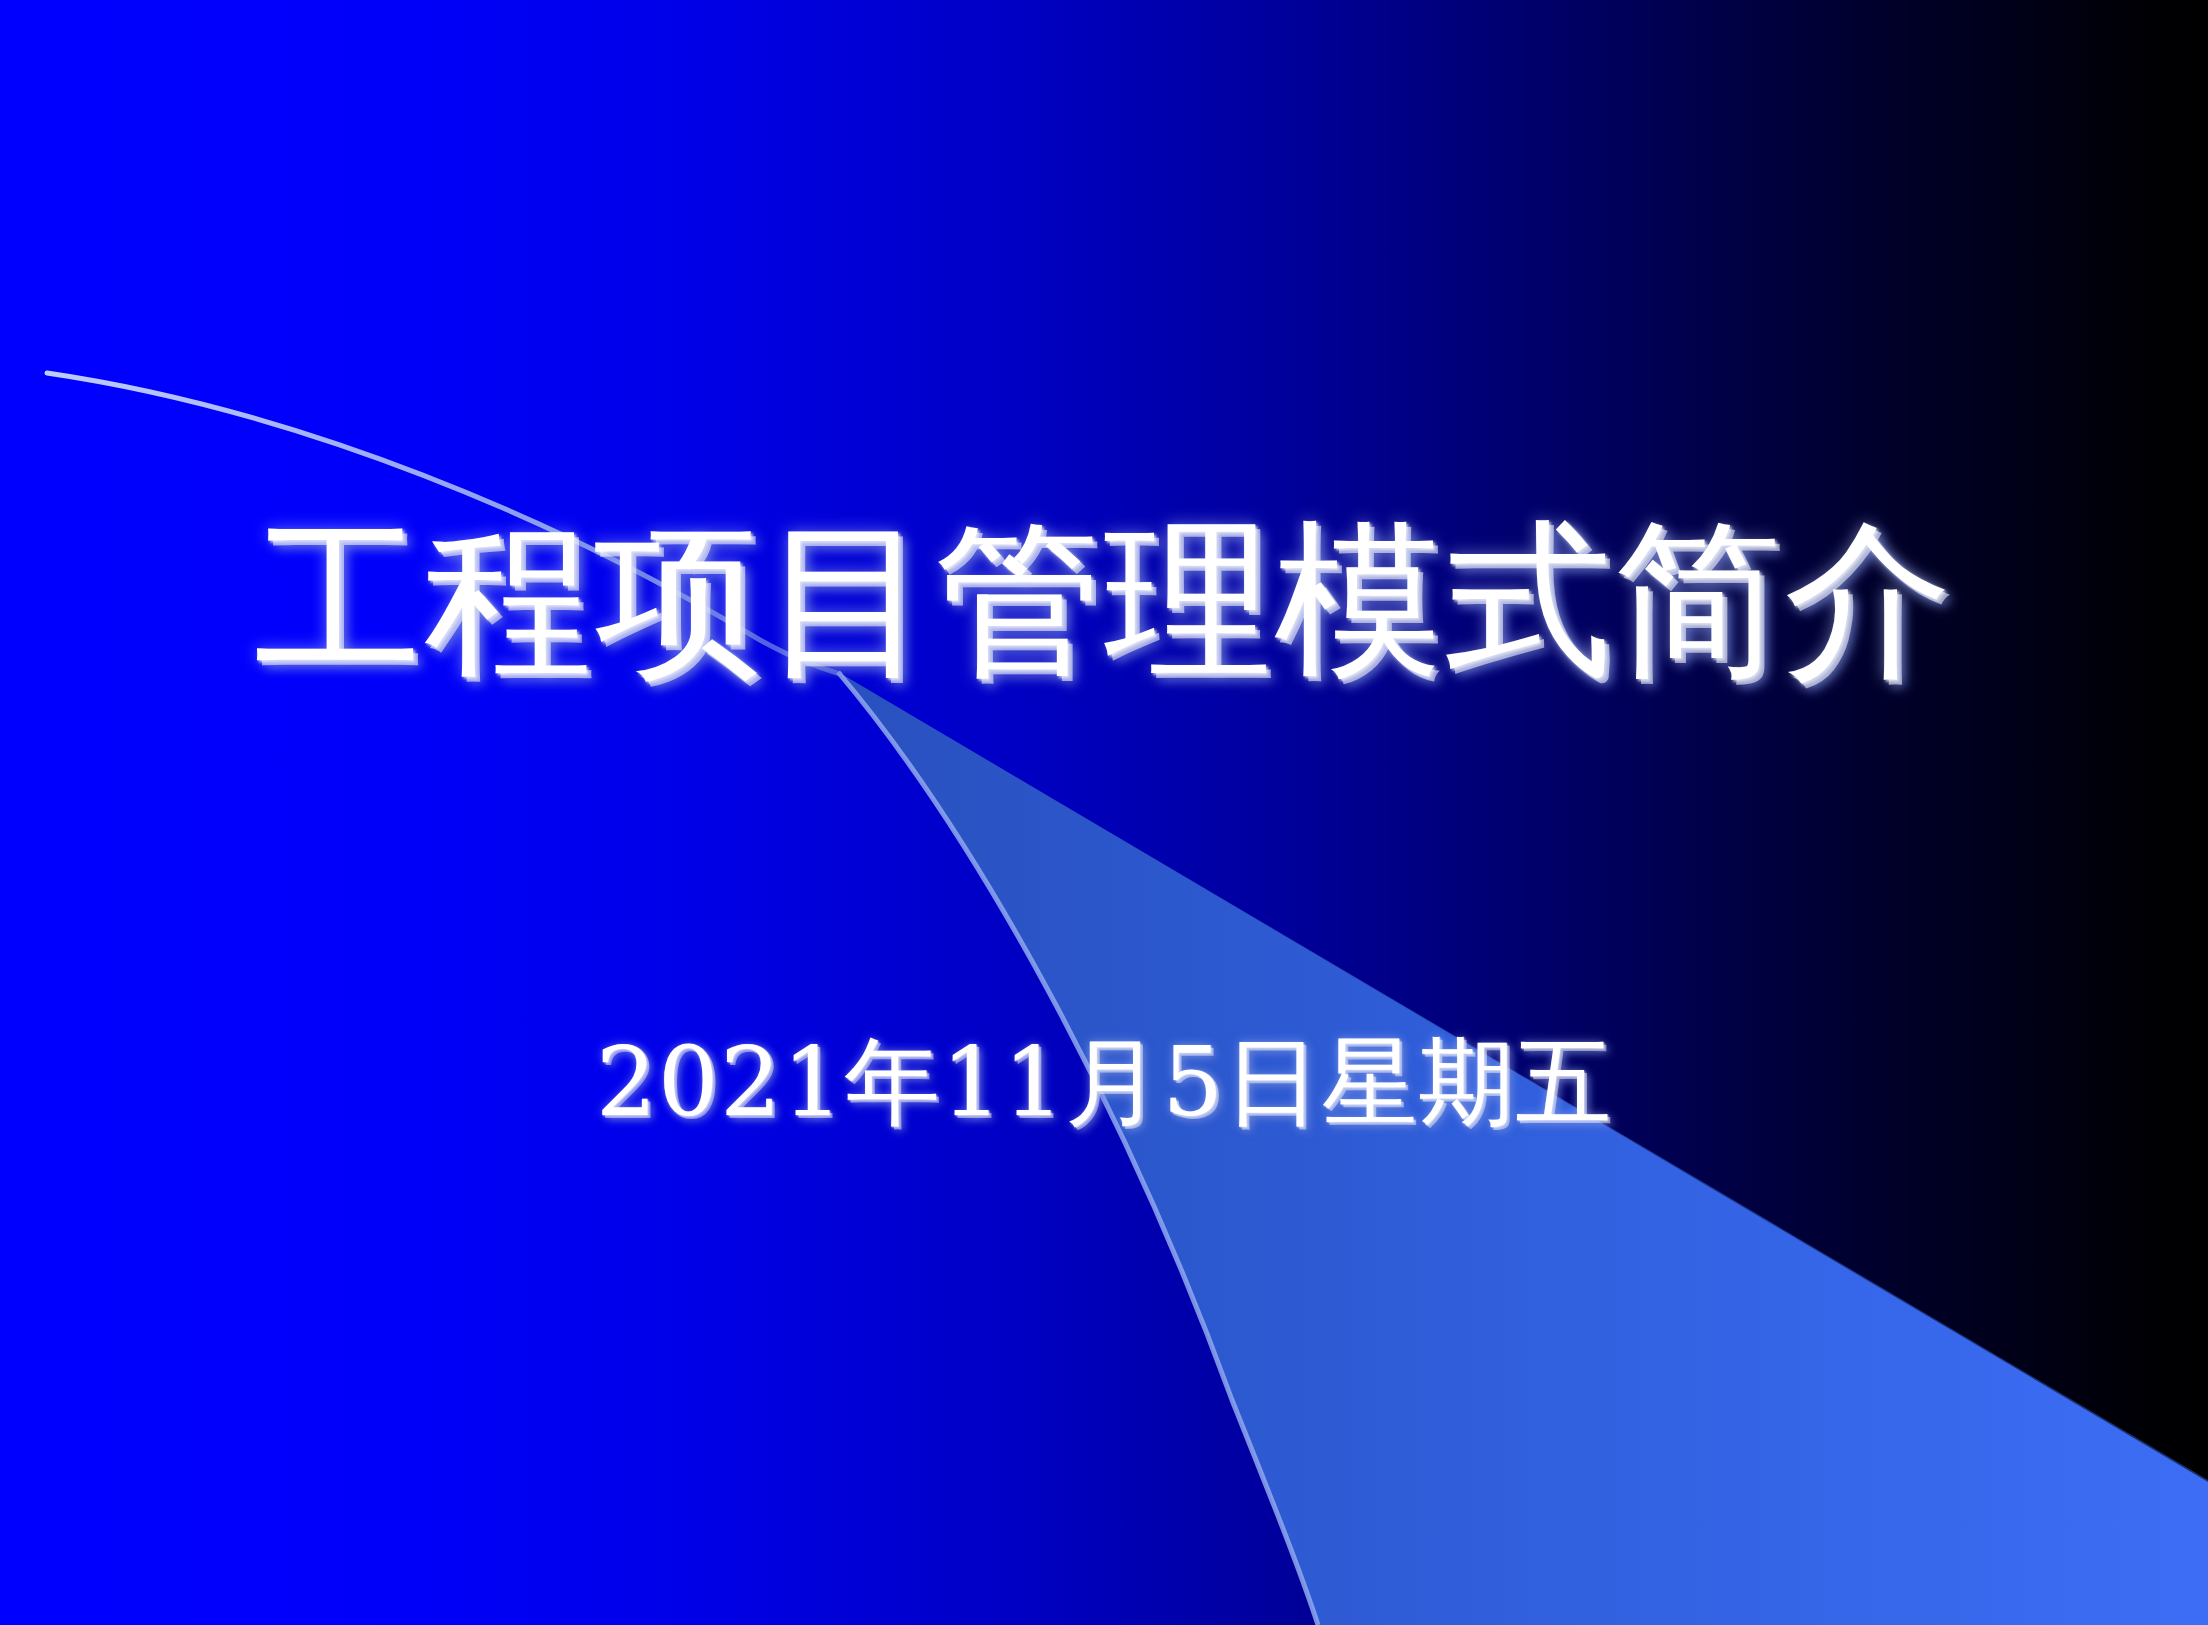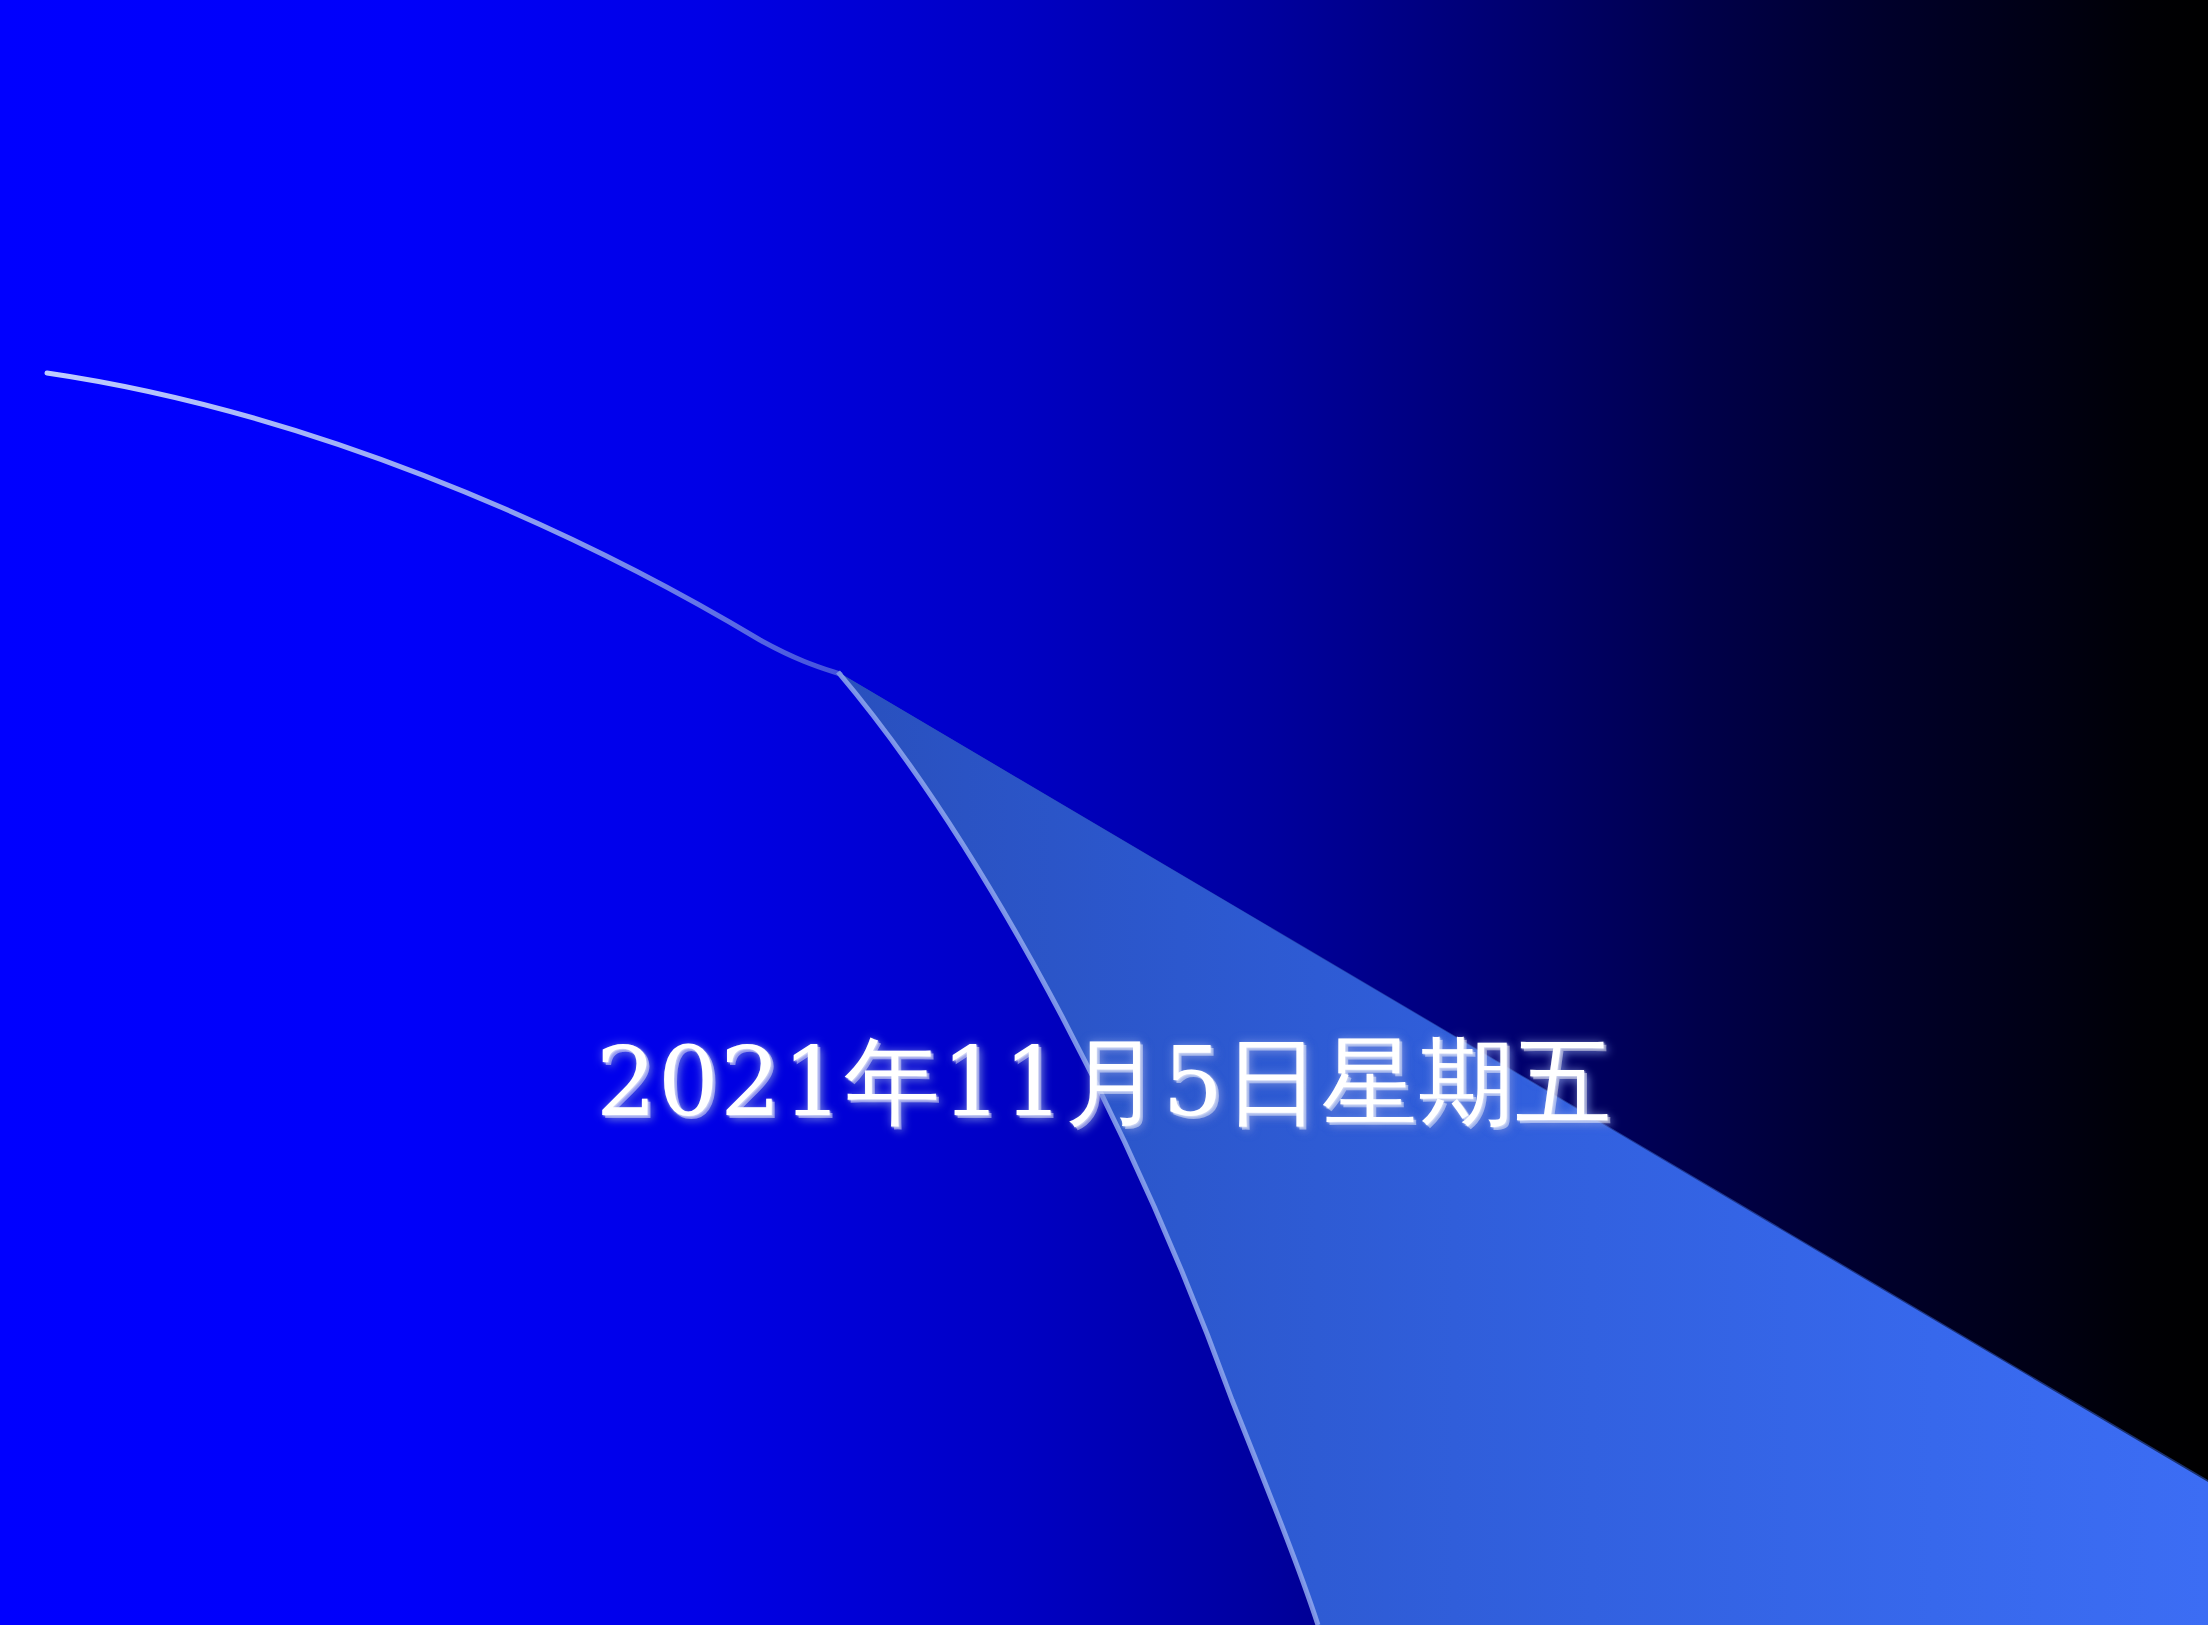--- a/index.html
+++ b/index.html
@@ -126,17 +126,18 @@
     <path d="M 838 672
              C 980 840, 1130 1120, 1232 1400
              C 1272 1500, 1300 1570, 1318 1625" fill="none" stroke="#8FA8EE" stroke-opacity="0.85" stroke-width="5"></path>
 
     <path d="M 47 373
              C 300 410, 560 520, 760 640
              C 800 662, 822 668, 840 674" fill="none" stroke="url(#gradHair)" stroke-width="5" stroke-linecap="round"></path>
   </svg>
 
   <div class="text-layer">
+    <div id="title">工程项目管理模式简介</div>
 
     <div id="date">2021年11月5日星期五</div>
   </div>
 
 </div>
 
 </body></html>

